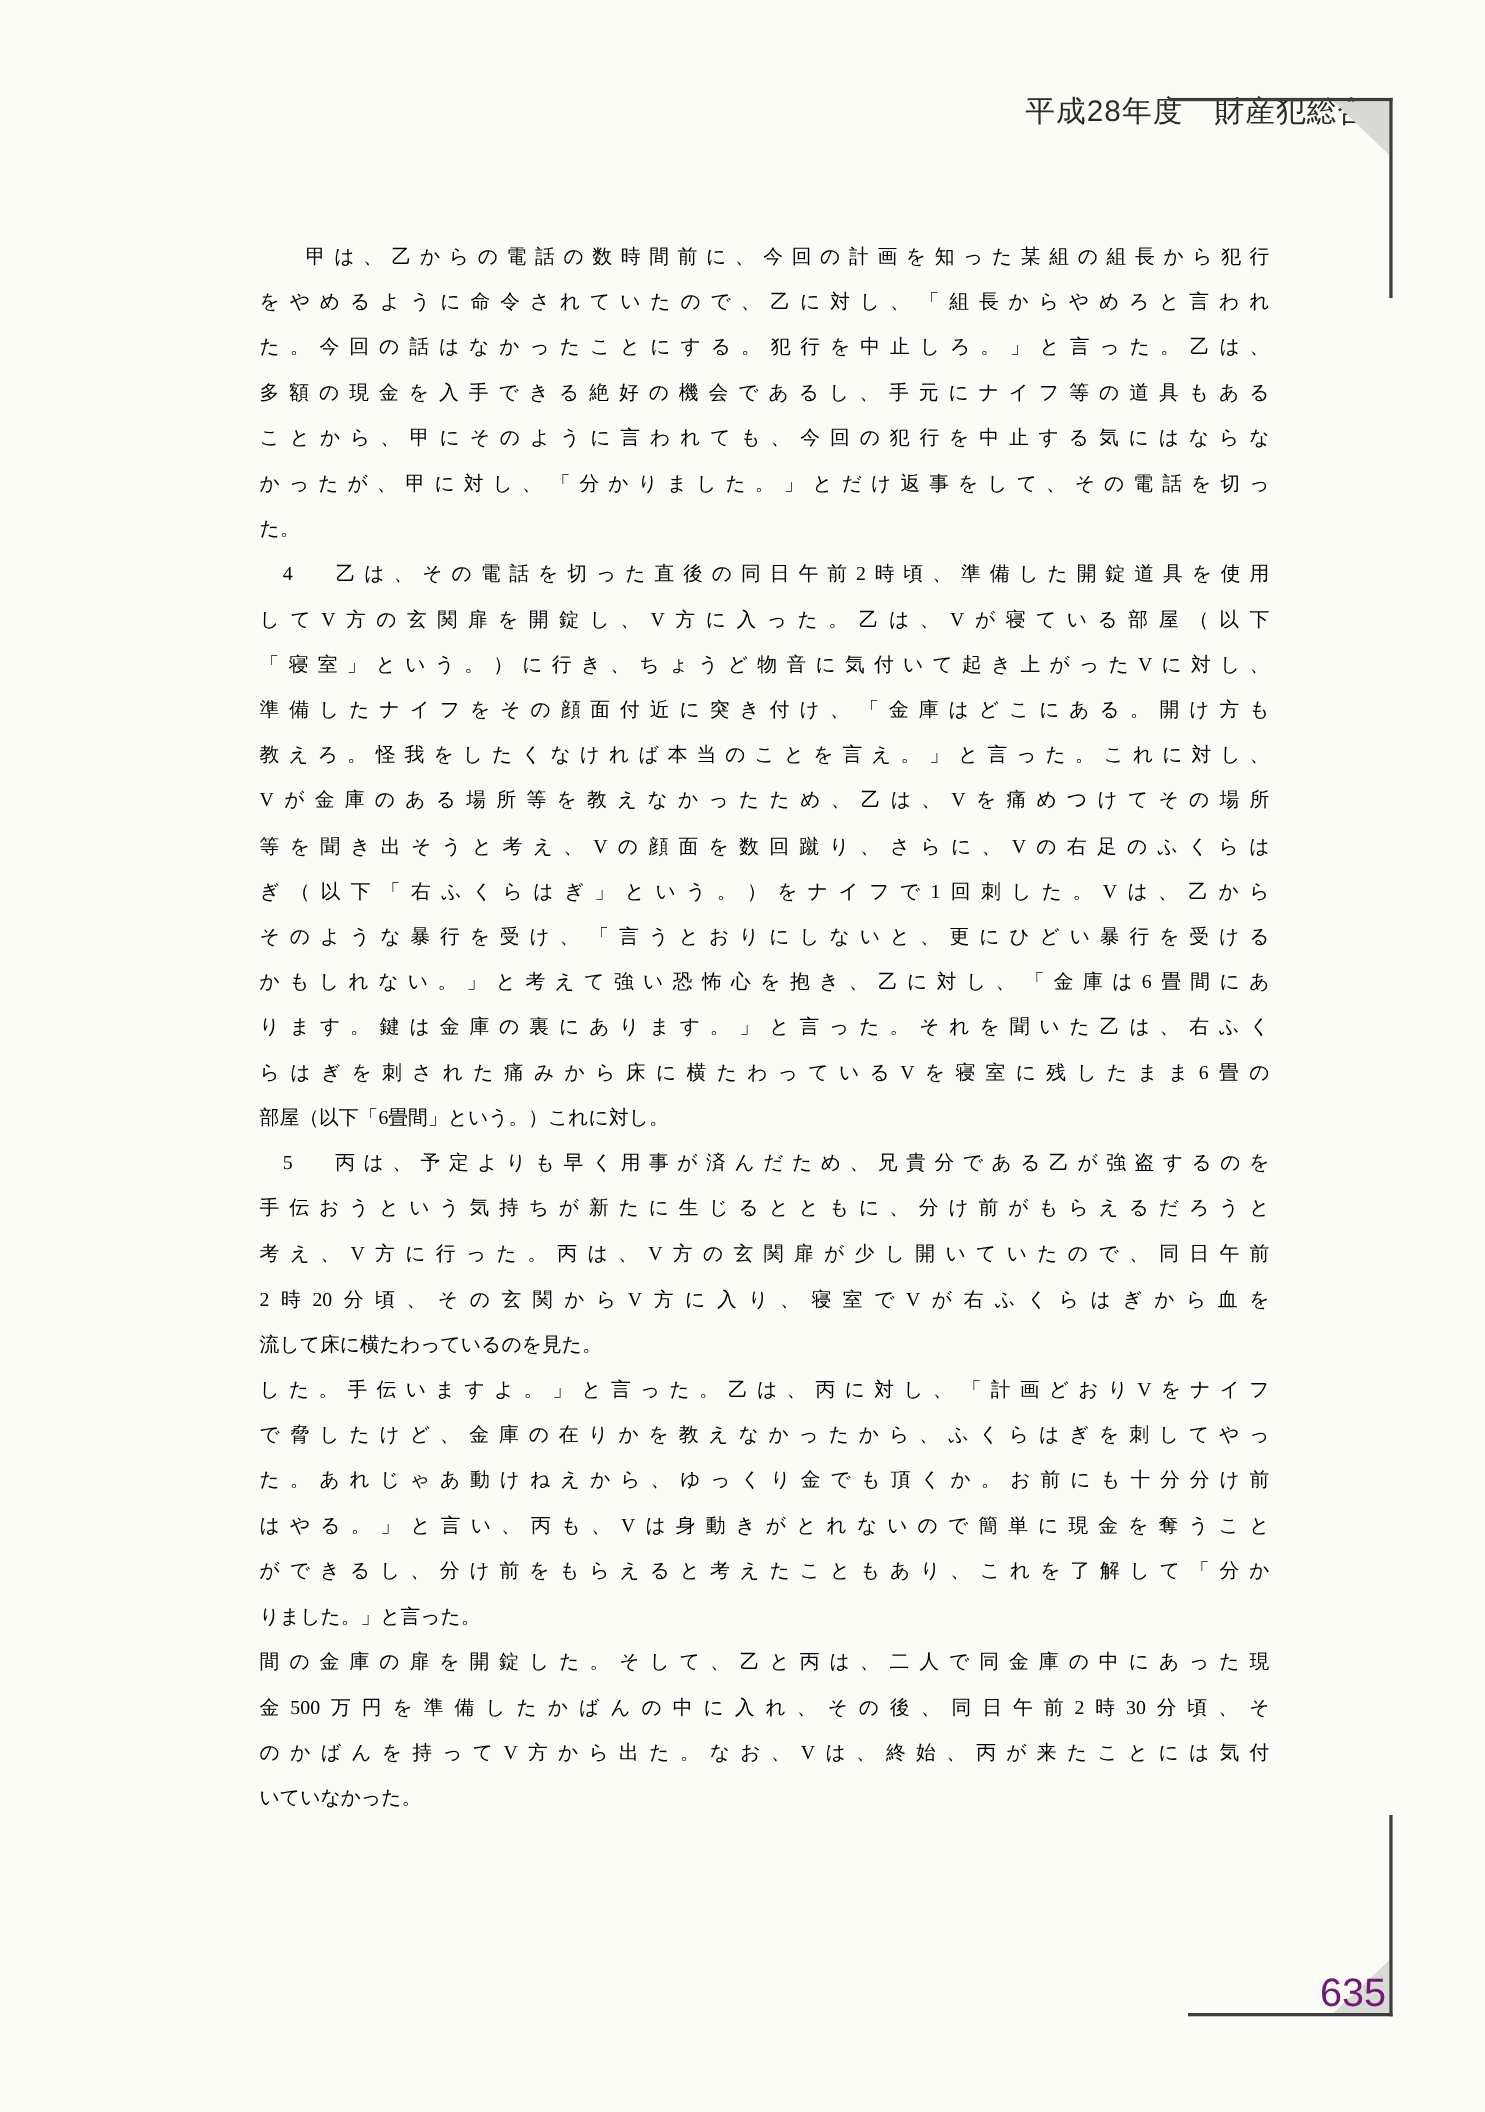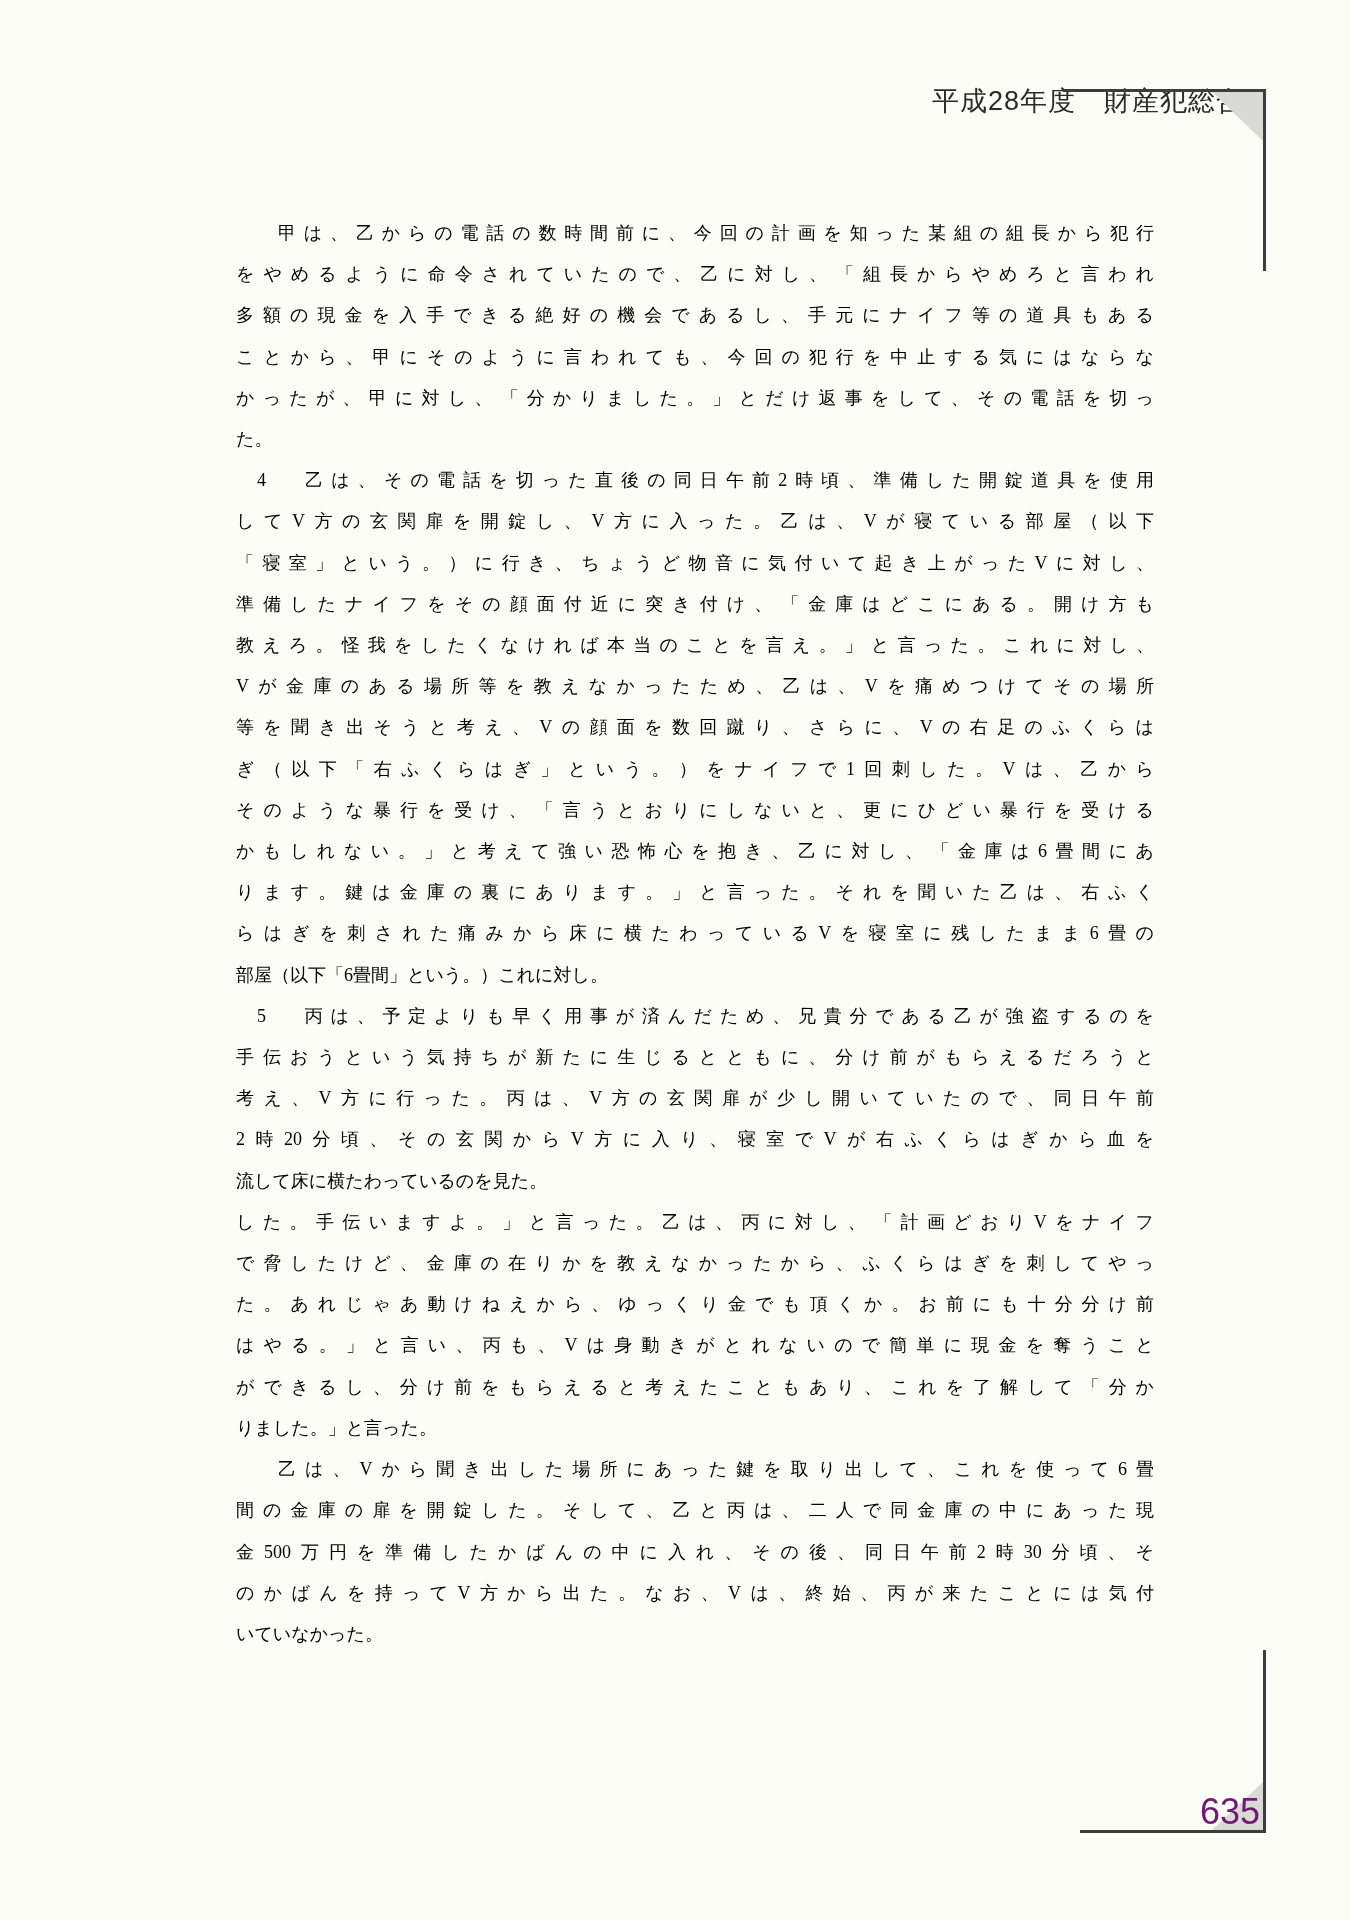--- a/index.html
+++ b/index.html
@@ -73,20 +73,21 @@
     <span>平成28年度　財産犯総合</span>
   </div>
 
   <div class="fold fold-top"></div>
   <div class="rule rule-top-h"></div>
   <div class="rule rule-top-v"></div>
 
   <div class="body-text" id="body-text">
       <div class="line pindent">甲は、乙からの電話の数時間前に、今回の計画を知った某組の組長から犯行</div>
       <div class="line">をやめるように命令されていたので、乙に対し、「組長からやめろと言われ</div>
+      <div class="line">た。今回の話はなかったことにする。犯行を中止しろ。」と言った。乙は、</div>
       <div class="line">多額の現金を入手できる絶好の機会であるし、手元にナイフ等の道具もある</div>
       <div class="line">ことから、甲にそのように言われても、今回の犯行を中止する気にはならな</div>
       <div class="line">かったが、甲に対し、「分かりました。」とだけ返事をして、その電話を切っ</div>
       <div class="line end">た。</div>
       <div class="line"><span class="itemnum">4</span><span>乙は、その電話を切った直後の同日午前2時頃、準備した開錠道具を使用</span></div>
       <div class="line">してV方の玄関扉を開錠し、V方に入った。乙は、Vが寝ている部屋（以下</div>
       <div class="line">「寝室」という。）に行き、ちょうど物音に気付いて起き上がったVに対し、</div>
       <div class="line">準備したナイフをその顔面付近に突き付け、「金庫はどこにある。開け方も</div>
       <div class="line">教えろ。怪我をしたくなければ本当のことを言え。」と言った。これに対し、</div>
       <div class="line">Vが金庫のある場所等を教えなかったため、乙は、Vを痛めつけてその場所</div>
@@ -101,21 +102,20 @@
       <div class="line">手伝おうという気持ちが新たに生じるとともに、分け前がもらえるだろうと</div>
       <div class="line">考え、V方に行った。丙は、V方の玄関扉が少し開いていたので、同日午前</div>
       <div class="line">2時20分頃、その玄関からV方に入り、寝室でVが右ふくらはぎから血を</div>
       <div class="line end">流して床に横たわっているのを見た。</div>
       <div class="line">した。手伝いますよ。」と言った。乙は、丙に対し、「計画どおりVをナイフ</div>
       <div class="line">で脅したけど、金庫の在りかを教えなかったから、ふくらはぎを刺してやっ</div>
       <div class="line">た。あれじゃあ動けねえから、ゆっくり金でも頂くか。お前にも十分分け前</div>
       <div class="line">はやる。」と言い、丙も、Vは身動きがとれないので簡単に現金を奪うこと</div>
       <div class="line">ができるし、分け前をもらえると考えたこともあり、これを了解して「分か</div>
       <div class="line end">りました。」と言った。</div>
-      <div class="line pindent">乙は、Vから聞き出した場所にあった鍵を取り出して、これを使って6畳</div>
       <div class="line">間の金庫の扉を開錠した。そして、乙と丙は、二人で同金庫の中にあった現</div>
       <div class="line">金500万円を準備したかばんの中に入れ、その後、同日午前2時30分頃、そ</div>
       <div class="line">のかばんを持ってV方から出た。なお、Vは、終始、丙が来たことには気付</div>
       <div class="line end">いていなかった。</div>
     </div>
 
   <div class="fold fold-bot"></div>
   <div class="rule rule-bot-h"></div>
   <div class="rule rule-bot-v"></div>
 

